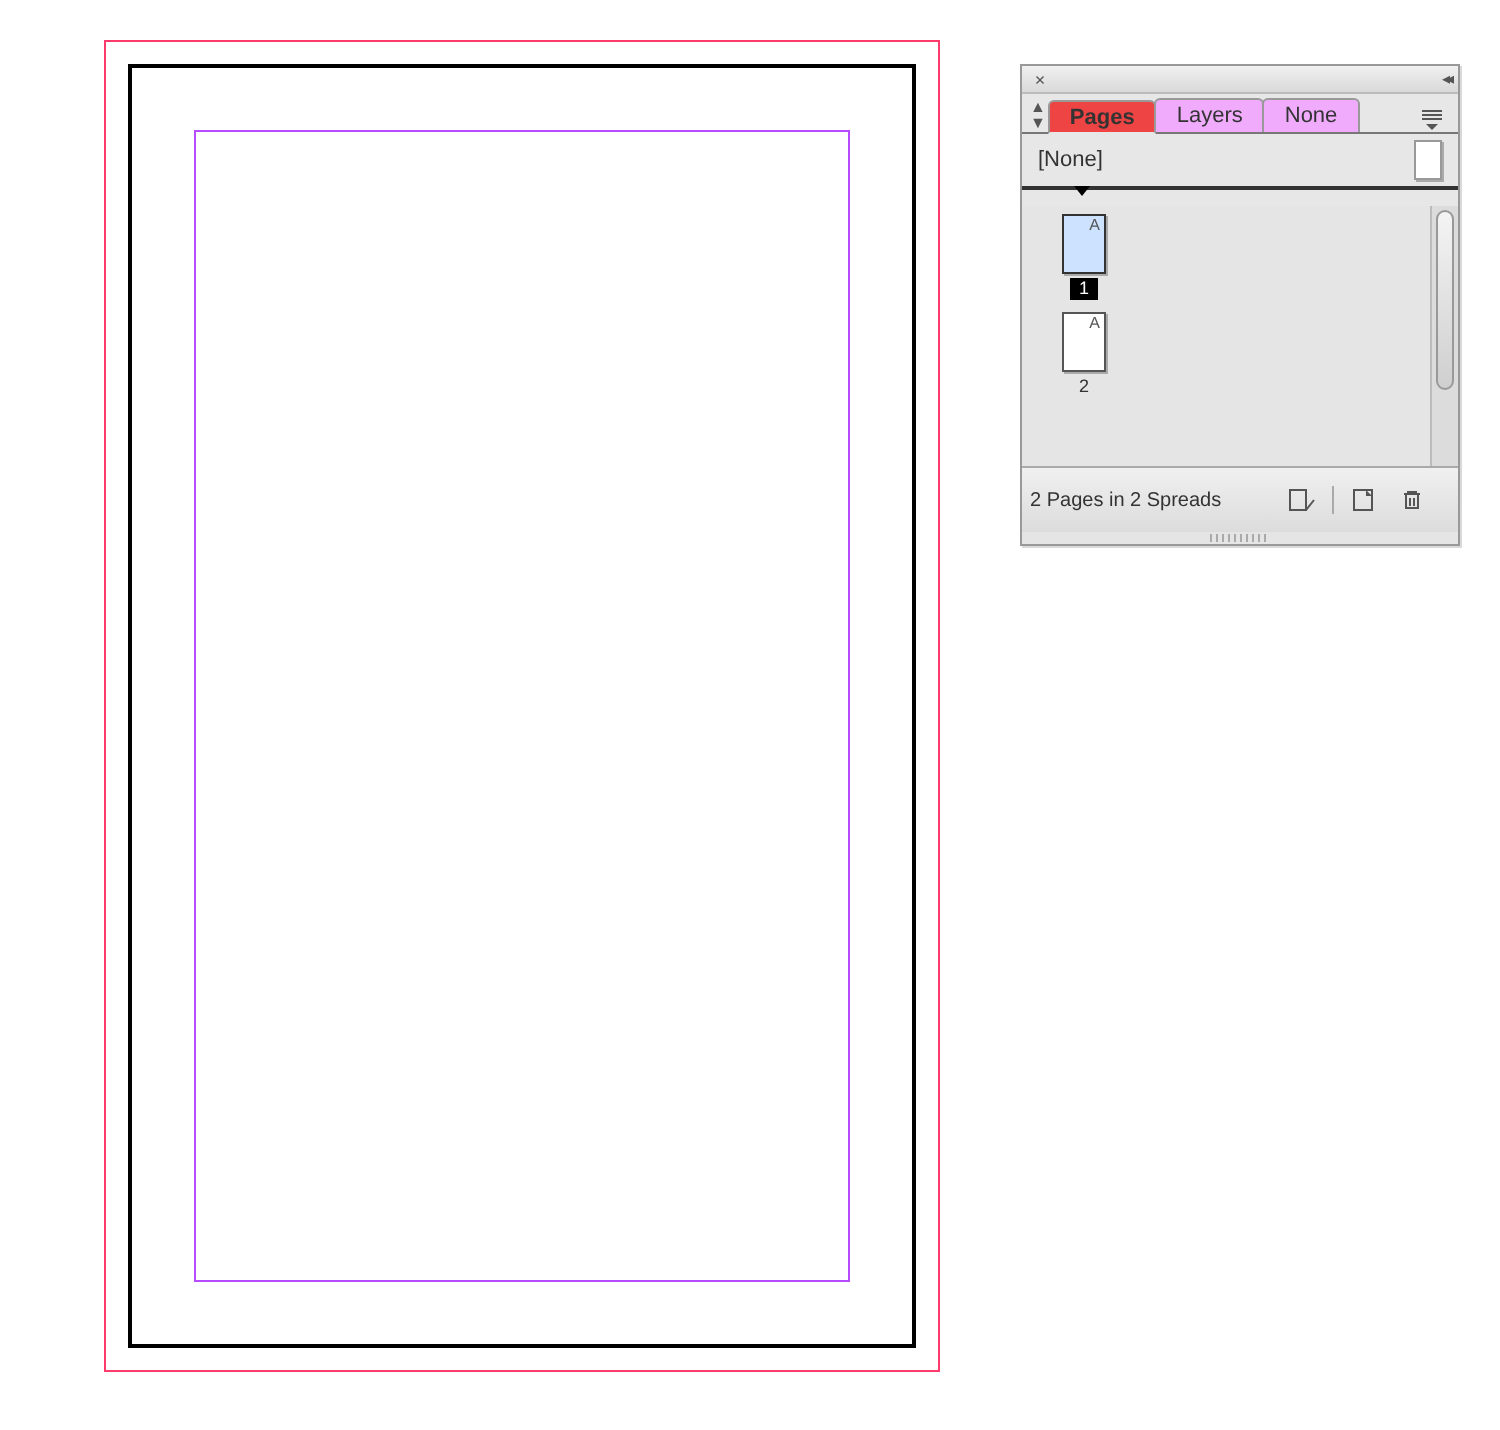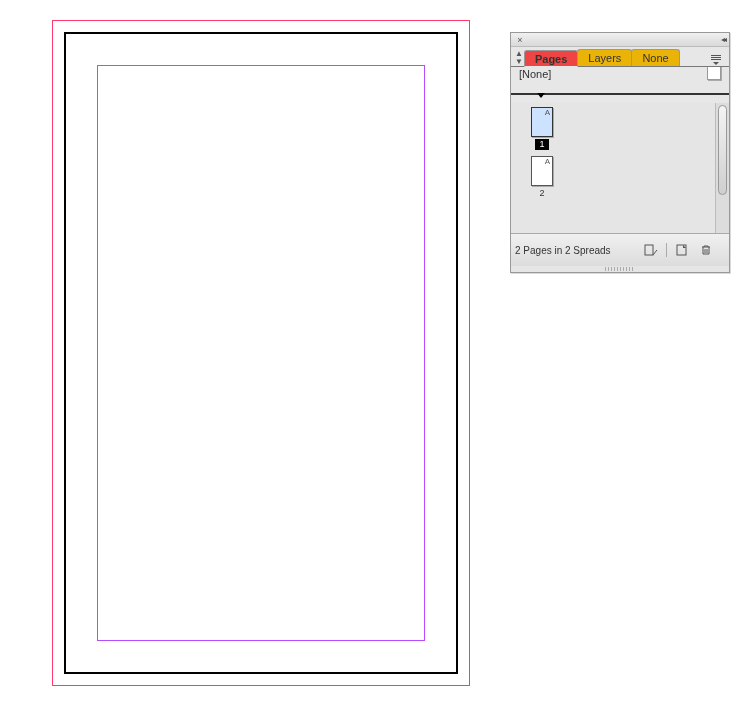--- a/index.html
+++ b/index.html
@@ -77,21 +77,21 @@
     background: #e7e7e7;
     padding-left: 4px;
     height: 20px;
     border-bottom: 1px solid #777;
     position: relative;
   }
   .tab {
     padding: 2px 10px 2px 10px;
     font-size: 11px;
     color: #333;
-    background: #eab308;
+    background: #f0abfc;
     border: 1px solid #999;
     border-bottom: none;
     margin-right: -1px;
     border-radius: 3px 3px 0 0;
     cursor: pointer;
     height: 17px;
     line-height: 13px;
   }
   .tab.active {
     background: #ef4444;
@@ -127,21 +127,21 @@
     border-left: 3px solid transparent; border-right: 3px solid transparent;
     margin-top: 1px; margin-left: 2px;
   }
 
   
   .masters-list {
     border-bottom: 2px solid #333;
   }
   .master-row {
     display: flex;
-    align-items: flex-end;
+    align-items: center;
     padding: 13px 8px;
     border-bottom: 1px solid #ccc;
     height: 26px;
   }
   .master-row:last-child { border-bottom: none; }
   .master-label { flex: 1; font-size: 11px; color: #333; }
   .master-thumb {
     width: 14px; height: 20px;
     border: 1px solid #777;
     background: #fff;

